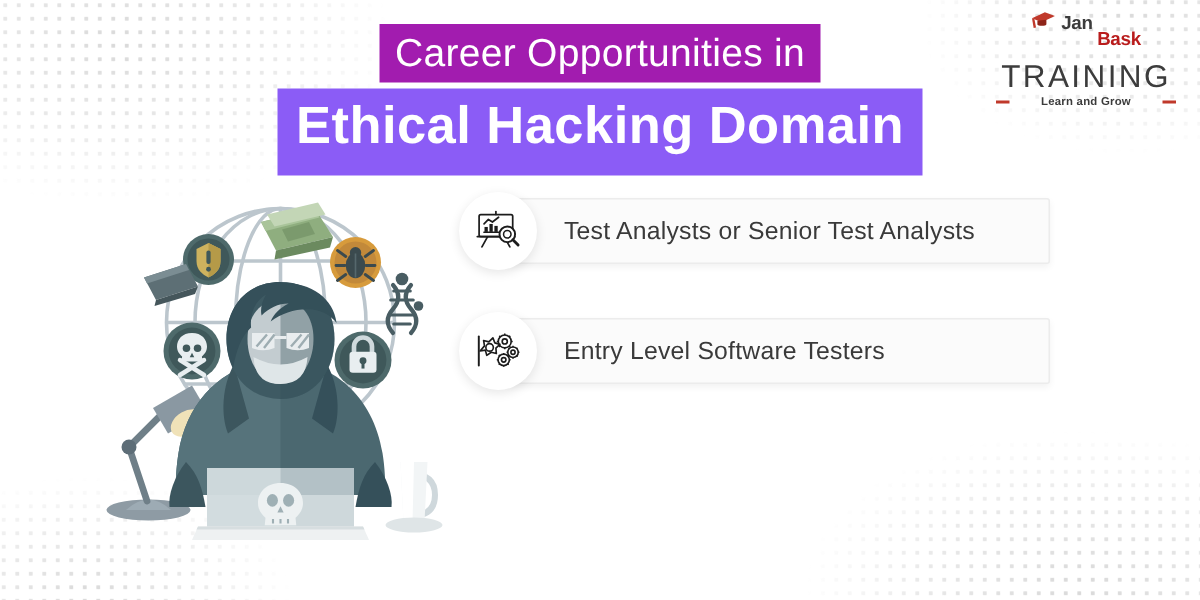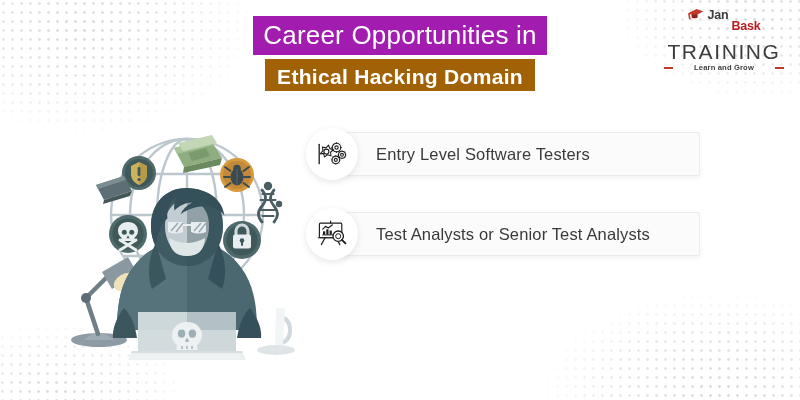--- a/index.html
+++ b/index.html
@@ -91,24 +91,24 @@
     letter-spacing:.2px;
     line-height:1;
   }
   .hl1 .hl-bar {
     background:#a21caf;
     font-size:26px;
     padding:6px 10px 7px;
   }
   .hl2 { margin-top:4px; }
   .hl2 .hl-bar {
-    background:#a16207;
-    font-size:21px;
+    background:#8b5cf6;
+    font-size:35px;
     font-weight:bold;
-    padding:7px 12px 4px;
+    padding:7px 12px 16px;
     letter-spacing:.3px;
   }
 
   
   .list {
     position:absolute; left:306px; top:132px;
     width:394px;
   }
   .list-item {
     position:relative;
@@ -178,20 +178,41 @@
   <div class="headline">
     <div class="headline-line hl1">
       <span class="hl-bar">Career Opportunities in</span>
     </div>
     <div class="headline-line hl2">
       <span class="hl-bar">Ethical Hacking Domain</span>
     </div>
   </div>
 
   <div class="list">
+
+    <div class="list-item">
+      <div class="item-bar"></div>
+      <div class="item-icon">
+        <svg width="30" height="28" viewBox="0 0 30 28" fill="none" stroke="#1c1c1c" stroke-width="1.15">
+          <path d="M13.6 1.0 v2.0" stroke-linecap="round"></path>
+          <rect x="2.4" y="3.1" width="22.4" height="14.6" rx="1.1"></rect>
+          <path d="M1.2 17.7 h25.0" stroke-linecap="round"></path>
+          <path d="M8.0 17.9 L4.3 24.6 M19.2 17.9 L22.9 24.6" stroke-linecap="round"></path>
+          <path d="M5.6 14.9 h15.0" stroke-width="1.0" stroke-linecap="round"></path>
+          <rect x="6.0" y="11.3" width="2.2" height="3.3" fill="#1c1c1c" stroke="none"></rect>
+          <rect x="9.3" y="9.3" width="2.2" height="5.3" fill="#1c1c1c" stroke="none"></rect>
+          <rect x="12.6" y="10.6" width="2.2" height="4.0" fill="#1c1c1c" stroke="none"></rect>
+          <path d="M5.7 9.2 L8.6 6.3 L11.3 8.0 L15.4 4.8" stroke-width="1.15" stroke-linecap="round" stroke-linejoin="round"></path>
+          <circle cx="21.2" cy="16.2" r="5.2" stroke-width="1.3" fill="#ffffff"></circle>
+          <circle cx="21.2" cy="16.2" r="2.5" stroke-width="1.0"></circle>
+          <path d="M24.9 19.9 L28.4 23.4" stroke-width="1.9" stroke-linecap="round"></path>
+        </svg>
+      </div>
+      <div class="item-label">Test Analysts or Senior Test Analysts</div>
+    </div>
 
     <div class="list-item">
       <div class="item-bar"></div>
       <div class="item-icon">
         <svg width="30" height="26" viewBox="0 0 30 26" fill="none" stroke="#1c1c1c" stroke-width="1.1">
           <path d="M2.2 3.3 V22.7" stroke-width="1.3" stroke-linecap="round"></path>
           <path d="M3.1 13 L6.0 9.6 L5.4 6.0 L8.9 6.9 L11.6 4.2 L12.9 7.6 L16.3 8.6 L13.6 11.1 L13.9 14.7 L10.5 13.8 L7.5 15.9 L6.6 12.4 Z" stroke-linejoin="round"></path>
           <circle cx="9.4" cy="10.6" r="2.5"></circle>
           <circle cx="19.5" cy="6.6" r="4.3"></circle>
           <circle cx="19.5" cy="6.6" r="1.7"></circle>
@@ -209,41 +230,20 @@
           <circle cx="18.8" cy="18.9" r="1.5"></circle>
           <g stroke-width="1.0">
             <path d="M18.8 14.3 v1.1 M18.8 22.4 v1.1 M14.2 18.9 h1.1 M22.3 18.9 h1.1
                      M15.5 15.6 l.78.78 M21.3 21.4 l.78.78 M22.1 15.6 l-.78.78 M16.28 21.4 l-.78.78"></path>
           </g>
         </svg>
       </div>
       <div class="item-label">Entry Level Software Testers</div>
     </div>
 
-    <div class="list-item">
-      <div class="item-bar"></div>
-      <div class="item-icon">
-        <svg width="30" height="28" viewBox="0 0 30 28" fill="none" stroke="#1c1c1c" stroke-width="1.15">
-          <path d="M13.6 1.0 v2.0" stroke-linecap="round"></path>
-          <rect x="2.4" y="3.1" width="22.4" height="14.6" rx="1.1"></rect>
-          <path d="M1.2 17.7 h25.0" stroke-linecap="round"></path>
-          <path d="M8.0 17.9 L4.3 24.6 M19.2 17.9 L22.9 24.6" stroke-linecap="round"></path>
-          <path d="M5.6 14.9 h15.0" stroke-width="1.0" stroke-linecap="round"></path>
-          <rect x="6.0" y="11.3" width="2.2" height="3.3" fill="#1c1c1c" stroke="none"></rect>
-          <rect x="9.3" y="9.3" width="2.2" height="5.3" fill="#1c1c1c" stroke="none"></rect>
-          <rect x="12.6" y="10.6" width="2.2" height="4.0" fill="#1c1c1c" stroke="none"></rect>
-          <path d="M5.7 9.2 L8.6 6.3 L11.3 8.0 L15.4 4.8" stroke-width="1.15" stroke-linecap="round" stroke-linejoin="round"></path>
-          <circle cx="21.2" cy="16.2" r="5.2" stroke-width="1.3" fill="#ffffff"></circle>
-          <circle cx="21.2" cy="16.2" r="2.5" stroke-width="1.0"></circle>
-          <path d="M24.9 19.9 L28.4 23.4" stroke-width="1.9" stroke-linecap="round"></path>
-        </svg>
-      </div>
-      <div class="item-label">Test Analysts or Senior Test Analysts</div>
-    </div>
-
 
   </div>
 
   <div class="illustration">
     <svg width="250" height="250" viewBox="0 0 250 250">
 
       <g stroke="#b9c4cb" stroke-width="2.4" fill="none" opacity=".95">
         <circle cx="125" cy="103" r="76"></circle>
         <ellipse cx="125" cy="103" rx="30" ry="76"></ellipse>
         <ellipse cx="125" cy="103" rx="57" ry="76"></ellipse>

